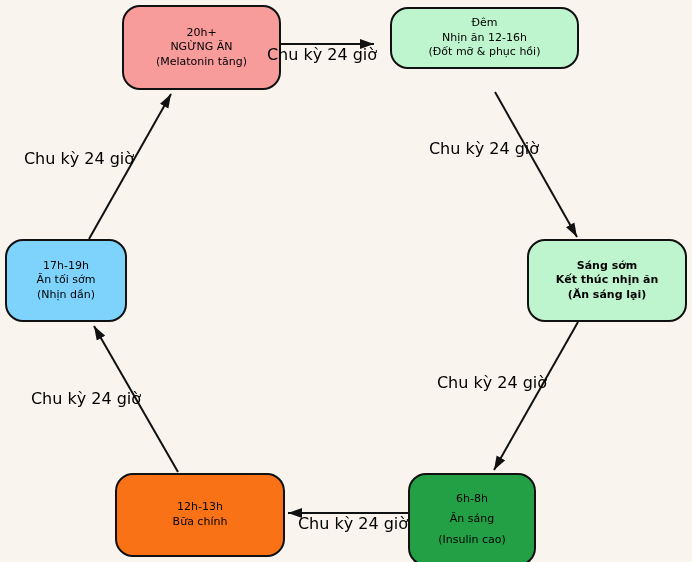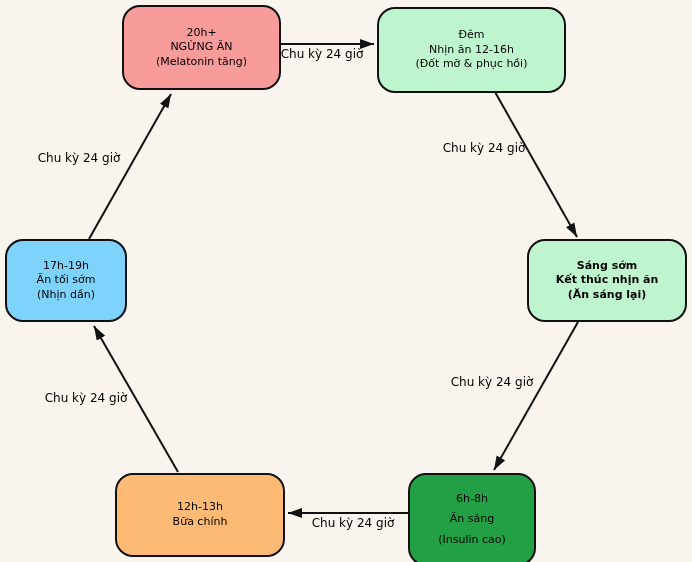--- a/index.html
+++ b/index.html
@@ -30,29 +30,29 @@
     display: flex;
     flex-direction: column;
     align-items: center;
     justify-content: center;
     text-align: center;
     font-size: 11px;
     line-height: 1.32;
     white-space: nowrap;
   }
   #node-stop-eating  { left: 122px; top: 5px;   width: 159px; height: 85px; }
-  #node-night        { left: 377px; top: 7px;   width: 189px; height: 86px; }
+  #node-night        { left: 390px; top: 7px;   width: 189px; height: 62px; }
   #node-early-morning{ left: 527px; top: 239px; width: 160px; height: 83px; }
   #node-breakfast    { left: 408px; top: 473px; width: 128px; height: 93px; gap: 6px; }
   #node-main-meal    { left: 115px; top: 473px; width: 170px; height: 84px; }
   #node-early-dinner { left: 5px;   top: 239px; width: 122px; height: 83px; }
   .edge-label {
     position: absolute;
     transform: translate(-50%, -50%);
-    font-size: 12px;
+    font-size: 16px;
     white-space: nowrap;
     text-align: center;
   }
   #el-0 { left: 322px; top: 54px;  }
   #el-1 { left: 484px; top: 148px; }
   #el-2 { left: 492px; top: 382px; }
   #el-3 { left: 353px; top: 523px; }
   #el-4 { left: 86px;  top: 398px; }
   #el-5 { left: 79px;  top: 158px; }
 </style>
@@ -92,21 +92,21 @@
     <span>Kết thúc nhịn ăn</span>
     <span>(Ăn sáng lại)</span>
   </div>
 
   <div class="node" id="node-breakfast" style="background: rgb(35, 160, 70);">
     <span>6h-8h</span>
     <span>Ăn sáng</span>
     <span>(Insulin cao)</span>
   </div>
 
-  <div class="node" id="node-main-meal" style="background: #fdba74;">
+  <div class="node" id="node-main-meal" style="background: #f97316;">
     <span>12h-13h</span>
     <span>Bữa chính</span>
   </div>
 
   <div class="node" id="node-early-dinner" style="background: #7dd3fc;">
     <span>17h-19h</span>
     <span>Ăn tối sớm</span>
     <span>(Nhịn dần)</span>
   </div>
 

